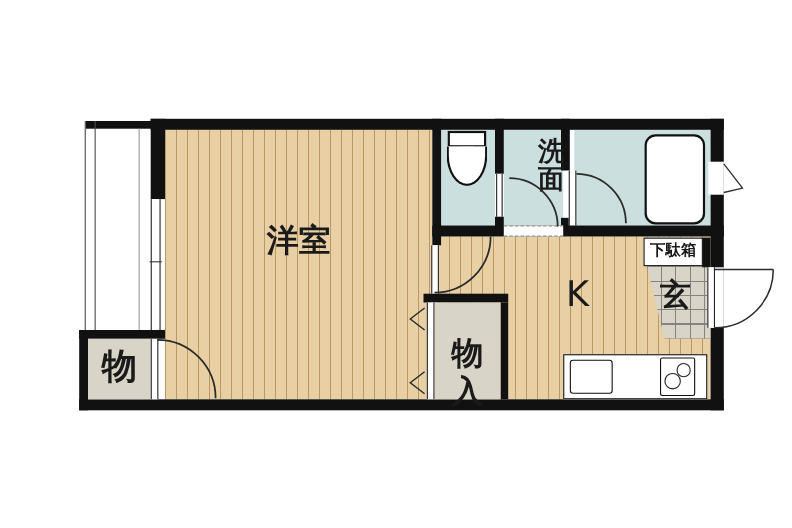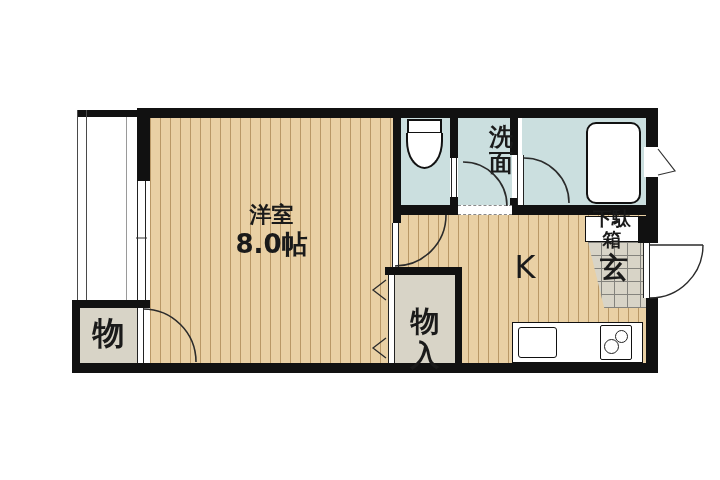--- a/index.html
+++ b/index.html
@@ -73,21 +73,21 @@
   <div class="abs" style="left:458px;top:205px;width:54px;height:10px;background:#fff;border-top:1px dashed #888;border-bottom:1px dashed #888;"></div>
 
   <div class="abs wall" style="left:385px;top:267px;width:77px;height:8px;"></div>
   <div class="abs wall" style="left:455px;top:275px;width:7px;height:88px;"></div>
   <div class="abs gray" style="left:395px;top:275px;width:60px;height:88px;"></div>
   <div class="abs doorleaf" style="left:388px;top:275px;width:7px;height:88px;"></div>
 
   <div class="abs tile" style="left:588px;top:240px;width:58px;height:68px;"></div>
   <div class="abs wall" style="left:638px;top:216px;width:8px;height:27px;"></div>
   <div class="abs" style="left:585px;top:216px;width:54px;height:26px;background:#fff;border:1px solid #111;display:flex;align-items:center;justify-content:center;">
-    <span class="label" style="font-size:19px;">下駄箱</span>
+    <span class="label" style="font-size:14px;">下駄箱</span>
   </div>
 
   <div class="abs" style="left:646px;top:243px;width:12px;height:55px;background:#fff;"></div>
   <div class="abs doorleaf" style="left:643px;top:243px;width:7px;height:55px;"></div>
 
   <div class="abs" style="left:644px;top:147px;width:14px;height:30px;background:#fff;"></div>
 
   <div class="abs whitebox" style="left:512px;top:322px;width:131px;height:41px;"></div>
   <div class="abs whitebox" style="left:518px;top:327px;width:39px;height:31px;border-radius:3px;"></div>
   <div class="abs whitebox" style="left:600px;top:325px;width:32px;height:35px;border-radius:2px;">
@@ -95,22 +95,21 @@
     <div class="abs circle" style="left:14px;top:4px;width:13px;height:13px;"></div>
   </div>
 
 
   <div class="abs" style="left:586px;top:122px;width:55px;height:82px;background:#fff;border:2px solid #111;border-radius:10px;"></div>
 
   <div class="abs" style="left:407px;top:119px;width:35px;height:15px;background:#fff;border:2px solid #111;"></div>
   <div class="abs" style="left:406px;top:133px;width:37px;height:36px;background:#fff;border:2px solid #111;border-top:none;border-radius:0 0 50% 50% / 0 0 78% 78%;"></div>
 
   <div class="abs label" style="left:150px;top:203px;width:243px;">
-    <div style="font-size:22px;">洋室</div>
-    <div style="font-size:26px;margin-top:3px;">8.0帖</div>
+    <div style="font-size:29px;">洋室</div>
   </div>
   <div class="abs label" style="left:495px;top:250px;width:60px;font-size:32px;font-weight:500;">K</div>
   <div class="abs label" style="left:458px;top:124px;width:54px;font-size:24px;">
     <div class="vtext" style="width:26px;margin-left:30px;">洗面</div>
   </div>
   <div class="abs label" style="left:80px;top:316px;width:57px;font-size:32px;">物</div>
   <div class="abs label" style="left:395px;top:304px;width:60px;font-size:29px;line-height:34px;">
     <div class="vtext" style="width:32px;">物入</div>
   </div>
   <div class="abs label" style="left:586px;top:253px;width:56px;font-size:28px;">玄</div>

